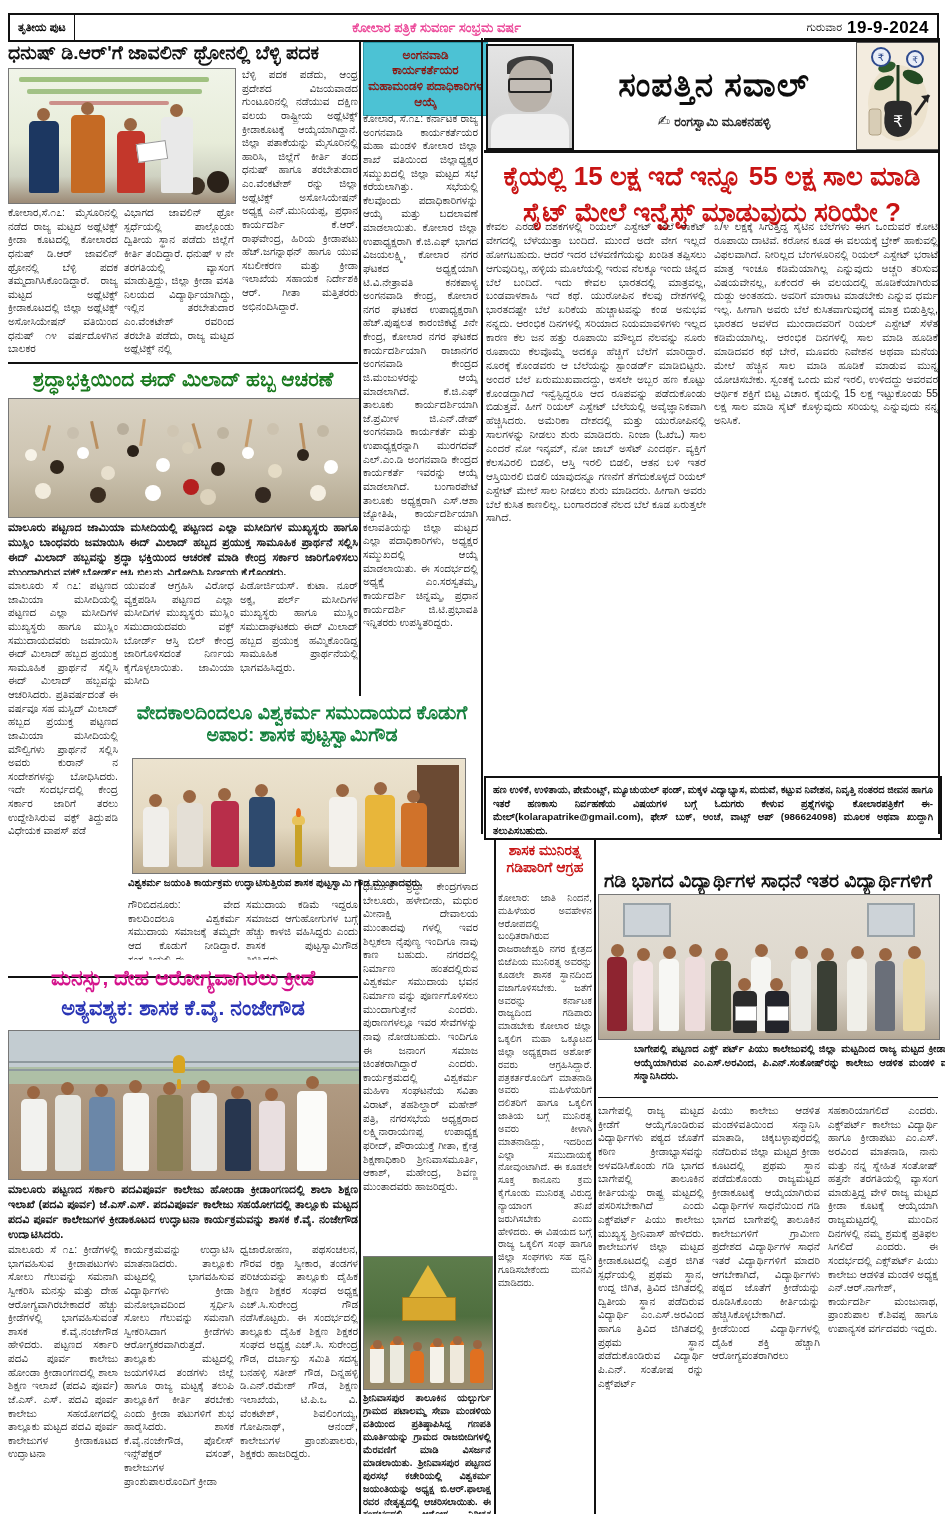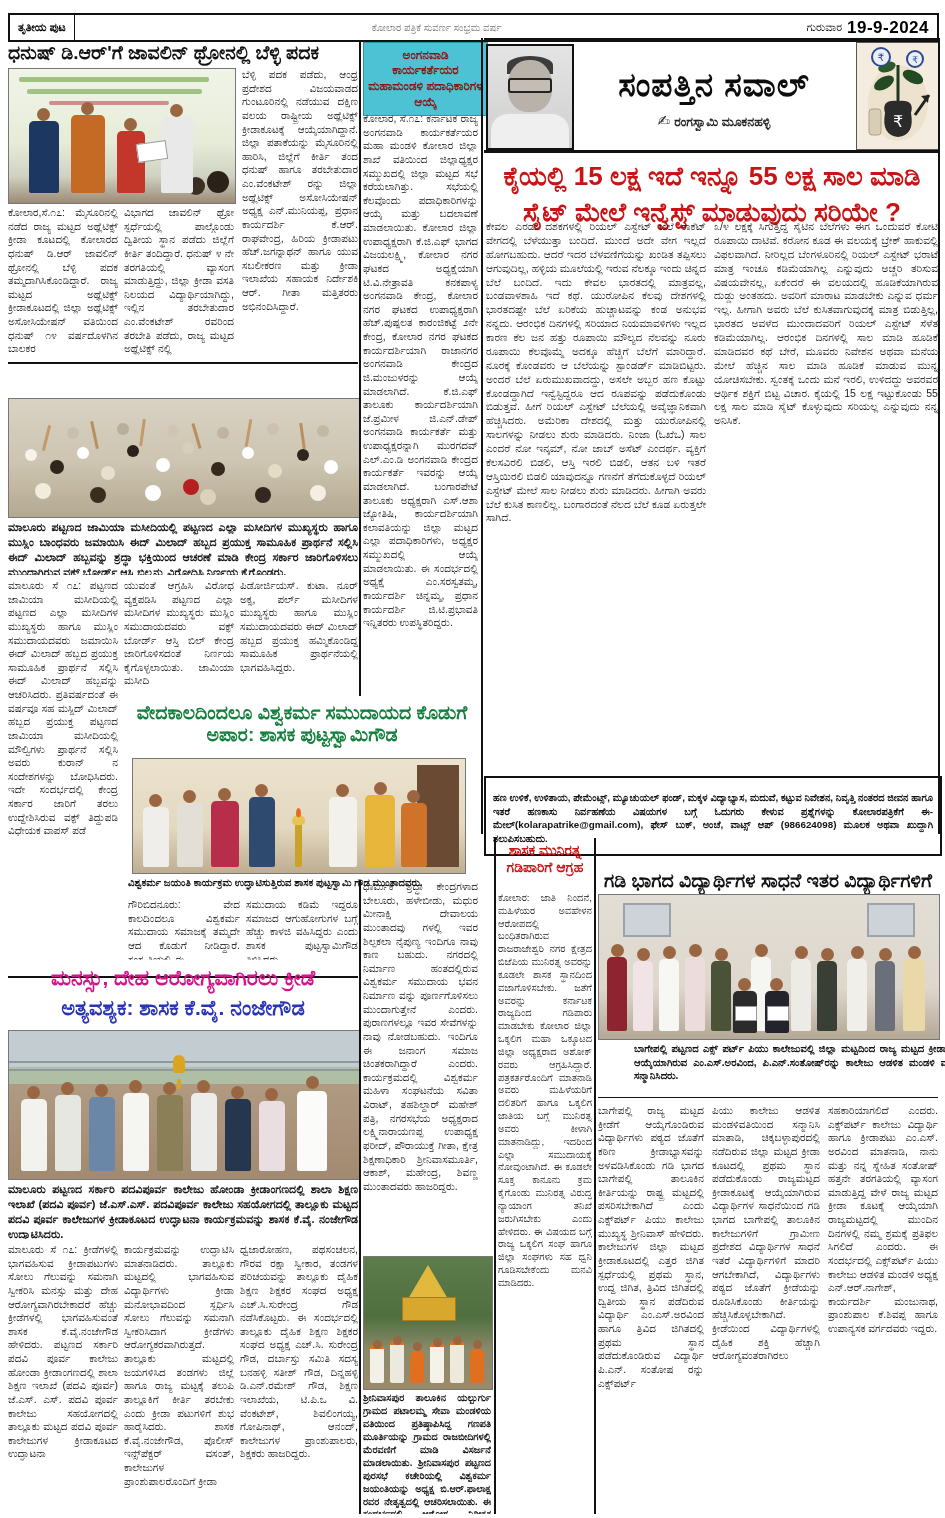--- a/index.html
+++ b/index.html
@@ -2,21 +2,21 @@
 <html><head>
 <meta charset="utf-8">
 <style>
   html,body{margin:0;padding:0;background:#e8e8e8;}
   body{font-family:"Liberation Sans","DejaVu Sans",sans-serif;}
   .page{position:relative;width:945px;height:1518px;background:#ffffff;margin:0 auto;overflow:hidden;}
   .abs{position:absolute;}
   
   .band{position:absolute;left:8px;top:13px;width:927px;height:25px;border:2px solid #111;display:flex;align-items:stretch;background:#fff;}
   .band-left{border-right:1.5px solid #111;padding:3px 8px;font-size:11px;font-weight:700;white-space:nowrap;display:flex;align-items:center;}
-  .band-center{flex:1;display:flex;align-items:center;justify-content:center;font-size:10px;font-weight:400;color:#737373;}
+  .band-center{flex:1;display:flex;align-items:center;justify-content:center;font-size:13px;font-weight:700;color:#ec4899;}
   .band-right{padding:0 8px;display:flex;align-items:center;gap:5px;font-size:11px;white-space:nowrap;}
   .band-right b{font-size:17px;letter-spacing:.5px;}
   
   .hl{position:absolute;font-weight:700;line-height:1.18;text-align:center;color:#111;}
   .hl.black{color:#121212;}
   .hl.green{color:#1a7a1f;}
   .hl.maroon{color:#15803d;}
   .hl.red{color:#c81414;}
   .hl.magenta{color:#d4148c;}
   .hl.blue{color:#2a35b5;}
@@ -30,21 +30,21 @@
   
   .photo{position:absolute;overflow:hidden;border:1px solid #777;}
   .fg{position:absolute;border-radius:5px 5px 2px 2px;}
   .hd{position:absolute;width:13px;height:13px;border-radius:50%;background:#9a6642;}
   
   .cyanbox{position:absolute;background:#4cc2d4;border:1px solid #2a9aaa;color:#8b1510;font-weight:700;font-size:12px;line-height:1.3;text-align:center;display:flex;align-items:center;justify-content:center;padding:4px;}
   
   .saval-title{position:absolute;font-size:33px;font-weight:700;color:#0d0d0d;letter-spacing:1px;text-align:center;line-height:1;}
   .saval-byline{position:absolute;font-size:12.5px;font-weight:700;color:#222;text-align:center;}
   .pen{font-size:15px;margin-right:4px;}
-  .contact{position:absolute;border:2px solid #111;font-size:9.8px;font-weight:700;line-height:1.4;text-align:justify;padding:13px 7px;color:#111;overflow:hidden;}
+  .contact{position:absolute;border:2px solid #111;font-size:9.8px;font-weight:700;line-height:1.4;text-align:justify;padding:5px 7px;color:#111;overflow:hidden;}
   
   .logo50{float:right;width:86px;height:98px;margin:6px 0 4px 6px;position:relative;shape-outside:margin-box;}
   .l50circle{position:absolute;left:10px;top:18px;width:64px;height:64px;border-radius:50%;background:#f39c12;border:3px solid #fff;box-shadow:0 0 0 2px #c87f0a;display:flex;align-items:center;justify-content:center;}
   .l50circle b{color:#fff;font-size:30px;font-style:italic;text-shadow:1px 1px 0 #a86a08;}
   .l50ribbon{position:absolute;left:4px;width:78px;background:#8b1510;color:#ffd97a;font-size:6.5px;font-weight:700;text-align:center;padding:1px 0;border-radius:2px;}
   .l50ribbon.top{top:2px;}
   .l50ribbon.bot{bottom:0;}
   
   .authphoto{position:absolute;background:linear-gradient(#e4e4e4,#cfcfcf);border:2px solid #111;overflow:hidden;}
   .auth-head{position:absolute;left:50%;top:14px;transform:translateX(-50%);width:44px;height:52px;border-radius:46% 46% 42% 42%;background:#b9b2aa;}
@@ -84,35 +84,36 @@
       <i class="hd" style="left:161px;bottom:86px;"></i>
     <div class="abs" style="left:128px;bottom:42px;width:28px;height:17px;background:#ffffff;border:1px solid #999;transform:rotate(-8deg);"></div>
   </div>
 
   <div class="col" style="left:242px;top:68px;width:116px;height:292px;">ಬೆಳ್ಳಿ ಪದಕ ಪಡೆದು, ಆಂಧ್ರ ಪ್ರದೇಶದ ವಿಜಯವಾಡದ ಗುಂಟೂರಿನಲ್ಲಿ ನಡೆಯುವ ದಕ್ಷಿಣ ವಲಯ ರಾಷ್ಟ್ರೀಯ ಅಥ್ಲೆಟಿಕ್ಸ್ ಕ್ರೀಡಾಕೂಟಕ್ಕೆ ಆಯ್ಕೆಯಾಗಿದ್ದಾನೆ. ಜಿಲ್ಲಾ ಪತಾಕೆಯನ್ನು ಮೈಸೂರಿನಲ್ಲಿ ಹಾರಿಸಿ, ಜಿಲ್ಲೆಗೆ ಕೀರ್ತಿ ತಂದ ಧನುಷ್ ಹಾಗೂ ತರಬೇತುದಾರ ಎಂ.ವೆಂಕಟೇಶ್ ರನ್ನು ಜಿಲ್ಲಾ ಅಥ್ಲೆಟಿಕ್ಸ್ ಅಸೋಸಿಯೇಷನ್ ಅಧ್ಯಕ್ಷ ಎನ್.ಮುನಿಯಪ್ಪ, ಪ್ರಧಾನ ಕಾರ್ಯದರ್ಶಿ ಕೆ.ಆರ್. ರಾಘವೇಂದ್ರ, ಹಿರಿಯ ಕ್ರೀಡಾಪಟು ಹೆಚ್.ಜಗನ್ನಾಥನ್ ಹಾಗೂ ಯುವ ಸಬಲೀಕರಣ ಮತ್ತು ಕ್ರೀಡಾ ಇಲಾಖೆಯ ಸಹಾಯಕ ನಿರ್ದೇಶಕಿ ಆರ್. ಗೀತಾ ಮತ್ತಿತರರು ಅಭಿನಂದಿಸಿದ್ದಾರೆ.</div>
   <div class="col" style="left:8px;top:206px;width:110px;height:152px;">ಕೋಲಾರ,ಸೆ.೧೭: ಮೈಸೂರಿನಲ್ಲಿ ನಡೆದ ರಾಜ್ಯ ಮಟ್ಟದ ಅಥ್ಲೆಟಿಕ್ಸ್ ಕ್ರೀಡಾ ಕೂಟದಲ್ಲಿ ಕೋಲಾರದ ಧನುಷ್ ಡಿ.ಆರ್ ಜಾವಲಿನ್ ಥ್ರೋನಲ್ಲಿ ಬೆಳ್ಳಿ ಪದಕ ತಮ್ಮದಾಗಿಸಿಕೊಂಡಿದ್ದಾರೆ. ರಾಜ್ಯ ಮಟ್ಟದ ಅಥ್ಲೆಟಿಕ್ಸ್ ಕ್ರೀಡಾಕೂಟದಲ್ಲಿ ಜಿಲ್ಲಾ ಅಥ್ಲೆಟಿಕ್ಸ್ ಅಸೋಸಿಯೇಷನ್ ವತಿಯಿಂದ ಧನುಷ್ ೧೪ ವರ್ಷದೊಳಗಿನ ಬಾಲಕರ</div>
   <div class="col" style="left:124px;top:206px;width:110px;height:152px;">ವಿಭಾಗದ ಜಾವಲಿನ್ ಥ್ರೋ ಸ್ಪರ್ಧೆಯಲ್ಲಿ ಪಾಲ್ಗೊಂಡು ದ್ವಿತೀಯ ಸ್ಥಾನ ಪಡೆದು ಜಿಲ್ಲೆಗೆ ಕೀರ್ತಿ ತಂದಿದ್ದಾರೆ. ಧನುಷ್ ೪ ನೇ ತರಗತಿಯಲ್ಲಿ ವ್ಯಾಸಂಗ ಮಾಡುತ್ತಿದ್ದು, ಜಿಲ್ಲಾ ಕ್ರೀಡಾ ವಸತಿ ನಿಲಯದ ವಿದ್ಯಾರ್ಥಿಯಾಗಿದ್ದು, ಇಲ್ಲಿನ ತರಬೇತುದಾರ ಎಂ.ವೆಂಕಟೇಶ್ ರವರಿಂದ ತರಬೇತಿ ಪಡೆದು, ರಾಜ್ಯ ಮಟ್ಟದ ಅಥ್ಲೆಟಿಕ್ಸ್ ನಲ್ಲಿ</div>
 
   <div class="hrule" style="left:8px;top:362px;width:350px;"></div>
 
+  <div class="hl green" style="left:8px;top:368px;width:350px;font-size:20px;">ಶ್ರದ್ಧಾಭಕ್ತಿಯಿಂದ ಈದ್ ಮಿಲಾದ್ ಹಬ್ಬ ಆಚರಣೆ</div>
 
   <div class="photo" style="left:8px;top:398px;width:350px;height:118px;background:linear-gradient(#d9d2c3 0%,#cdc4b1 55%,#b3a890 100%);">
     <div class="abs" style="left:0;top:0;width:8px;height:8px;border-radius:50%;background:transparent;box-shadow:18px 52px 0 2px #f7f3e8, 44px 64px 0 3px #30261b, 70px 50px 0 2px #ffffff, 95px 70px 0 3px #e8e0ce, 120px 48px 0 2px #2b221a, 150px 62px 0 3px #ffffff, 175px 45px 0 2px #d8cfba, 205px 66px 0 3px #35291d, 235px 50px 0 2px #ffffff, 262px 68px 0 3px #e5dcc6, 290px 52px 0 2px #2e251c, 318px 64px 0 3px #ffffff, 30px 88px 0 4px #f2ecdd, 85px 92px 0 4px #3a2d20, 140px 90px 0 4px #ffffff, 195px 94px 0 4px #ddd3bd, 250px 92px 0 4px #332820, 305px 90px 0 4px #f5efe2, 178px 84px 0 4px #b51f1f, 60px 30px 0 2px #c8bfae, 110px 26px 0 2px #b8ae9c, 160px 28px 0 2px #cfc5b2, 210px 30px 0 2px #beb4a0, 260px 26px 0 2px #ccc2af, 310px 28px 0 2px #c2b8a4;"></div>
     <i class="abs" style="left:36px;top:26px;width:3px;height:26px;background:#c49a6a;transform:rotate(14deg);"></i>
     <i class="abs" style="left:84px;top:22px;width:3px;height:28px;background:#b98f60;transform:rotate(-12deg);"></i>
     <i class="abs" style="left:132px;top:20px;width:3px;height:27px;background:#c49a6a;transform:rotate(8deg);"></i>
     <i class="abs" style="left:186px;top:24px;width:3px;height:26px;background:#b98f60;transform:rotate(-16deg);"></i>
     <i class="abs" style="left:238px;top:20px;width:3px;height:28px;background:#c49a6a;transform:rotate(10deg);"></i>
     <i class="abs" style="left:292px;top:24px;width:3px;height:26px;background:#b98f60;transform:rotate(-8deg);"></i>
   </div>
 
   <div class="cap" style="left:8px;top:520px;width:350px;height:55px;">ಮಾಲೂರು ಪಟ್ಟಣದ ಜಾಮಿಯಾ ಮಸೀದಿಯಲ್ಲಿ ಪಟ್ಟಣದ ಎಲ್ಲಾ ಮಸೀದಿಗಳ ಮುಖ್ಯಸ್ಥರು ಹಾಗೂ ಮುಸ್ಲಿಂ ಬಾಂಧವರು ಜಮಾಯಿಸಿ ಈದ್ ಮಿಲಾದ್ ಹಬ್ಬದ ಪ್ರಯುಕ್ತ ಸಾಮೂಹಿಕ ಪ್ರಾರ್ಥನೆ ಸಲ್ಲಿಸಿ ಈದ್ ಮಿಲಾದ್ ಹಬ್ಬವನ್ನು ಶ್ರದ್ಧಾ ಭಕ್ತಿಯಿಂದ ಆಚರಣೆ ಮಾಡಿ ಕೇಂದ್ರ ಸರ್ಕಾರ ಜಾರಿಗೊಳಿಸಲು ಮುಂದಾಗಿರುವ ವಕ್ಫ್ ಬೋರ್ಡ್ ಆಸ್ತಿ ಬಿಲ್ಲನ್ನು ವಿರೋಧಿಸಿ ನಿರ್ಣಯ ಕೈಗೊಂಡರು.</div>
   <div class="col" style="left:8px;top:579px;width:110px;height:394px;">ಮಾಲೂರು ಸೆ ೧೭: ಪಟ್ಟಣದ ಜಾಮಿಯಾ ಮಸೀದಿಯಲ್ಲಿ ಪಟ್ಟಣದ ಎಲ್ಲಾ ಮಸೀದಿಗಳ ಮುಖ್ಯಸ್ಥರು ಹಾಗೂ ಮುಸ್ಲಿಂ ಸಮುದಾಯದವರು ಜಮಾಯಿಸಿ ಈದ್ ಮಿಲಾದ್ ಹಬ್ಬದ ಪ್ರಯುಕ್ತ ಸಾಮೂಹಿಕ ಪ್ರಾರ್ಥನೆ ಸಲ್ಲಿಸಿ ಈದ್ ಮಿಲಾದ್ ಹಬ್ಬವನ್ನು ಆಚರಿಸಿದರು. ಪ್ರತಿವರ್ಷದಂತೆ ಈ ವರ್ಷವೂ ಸಹ ಮಸ್ಜಿದ್ ಮಿಲಾದ್ ಹಬ್ಬದ ಪ್ರಯುಕ್ತ ಪಟ್ಟಣದ ಜಾಮಿಯಾ ಮಸೀದಿಯಲ್ಲಿ ಮೌಲ್ವಿಗಳು ಪ್ರಾರ್ಥನೆ ಸಲ್ಲಿಸಿ ಅವರು ಕುರಾನ್ ನ ಸಂದೇಶಗಳನ್ನು ಬೋಧಿಸಿದರು. ಇದೇ ಸಂದರ್ಭದಲ್ಲಿ ಕೇಂದ್ರ ಸರ್ಕಾರ ಜಾರಿಗೆ ತರಲು ಉದ್ದೇಶಿಸಿರುವ ವಕ್ಫ್ ತಿದ್ದುಪಡಿ ವಿಧೇಯಕ ವಾಪಸ್ ಪಡೆ</div>
   <div class="col" style="left:124px;top:579px;width:110px;height:120px;">ಯುವಂತೆ ಆಗ್ರಹಿಸಿ ವಿರೋಧ ವ್ಯಕ್ತಪಡಿಸಿ ಪಟ್ಟಣದ ಎಲ್ಲಾ ಮಸೀದಿಗಳ ಮುಖ್ಯಸ್ಥರು ಮುಸ್ಲಿಂ ಸಮುದಾಯದವರು ವಕ್ಫ್ ಬೋರ್ಡ್ ಆಸ್ತಿ ಬಿಲ್ ಕೇಂದ್ರ ಜಾರಿಗೊಳಿಸದಂತೆ ನಿರ್ಣಯ ಕೈಗೊಳ್ಳಲಾಯಿತು. ಜಾಮಿಯಾ ಮಸೀದಿ</div>
-  <div class="col" style="left:240px;top:579px;width:118px;height:120px;">ಪಿಡೋರ್ಜಿಯಸ್. ಕುಟಾ. ನೂರ್ ಅಕ್ಸ, ಪರ್ಲ್ ಮಸೀದಿಗಳ ಮುಖ್ಯಸ್ಥರು ಹಾಗೂ ಮುಸ್ಲಿಂ ಸಮುದಾಯದವರು ಈದ್ ಮಿಲಾದ್ ಹಬ್ಬದ ಪ್ರಯುಕ್ತ ಹಮ್ಮಿಕೊಂಡಿದ್ದ ಸಾಮೂಹಿಕ ಪ್ರಾರ್ಥನೆಯಲ್ಲಿ ಭಾಗವಹಿಸಿದ್ದರು.</div>
+  <div class="col" style="left:240px;top:579px;width:118px;height:120px;">ಪಿಡೋರ್ಜಿಯಸ್. ಕುಟಾ. ನೂರ್ ಅಕ್ಸ, ಪರ್ಲ್ ಮಸೀದಿಗಳ ಮುಖ್ಯಸ್ಥರು ಹಾಗೂ ಮುಸ್ಲಿಂ ಸಮುದಾಘಟಕದು ಈದ್ ಮಿಲಾದ್ ಹಬ್ಬದ ಪ್ರಯುಕ್ತ ಹಮ್ಮಿಕೊಂಡಿದ್ದ ಸಾಮೂಹಿಕ ಪ್ರಾರ್ಥನೆಯಲ್ಲಿ ಭಾಗವಹಿಸಿದ್ದರು.</div>
 
   <div class="hrule" style="left:8px;top:976px;width:350px;"></div>
 
   <div class="hl maroon" style="left:128px;top:702px;width:348px;font-size:19px;">ವೇದಕಾಲದಿಂದಲೂ ವಿಶ್ವಕರ್ಮ ಸಮುದಾಯದ ಕೊಡುಗೆ ಅಪಾರ: ಶಾಸಕ ಪುಟ್ಟಸ್ವಾಮಿಗೌಡ</div>
 
   <div class="photo" style="left:132px;top:758px;width:332px;height:114px;background:linear-gradient(#ece3cf 0%,#e3d8c0 60%,#bfae91 100%);">
     <div class="abs" style="right:6px;top:6px;width:42px;height:102px;background:#6b4a33;"></div>
     <i class="fg" style="left:10px;bottom:6px;width:26px;height:60px;background:#f0eeea;"></i>
       <i class="hd" style="left:16px;bottom:66px;"></i>
     <i class="fg" style="left:44px;bottom:6px;width:26px;height:64px;background:#e4dfd6;"></i>

